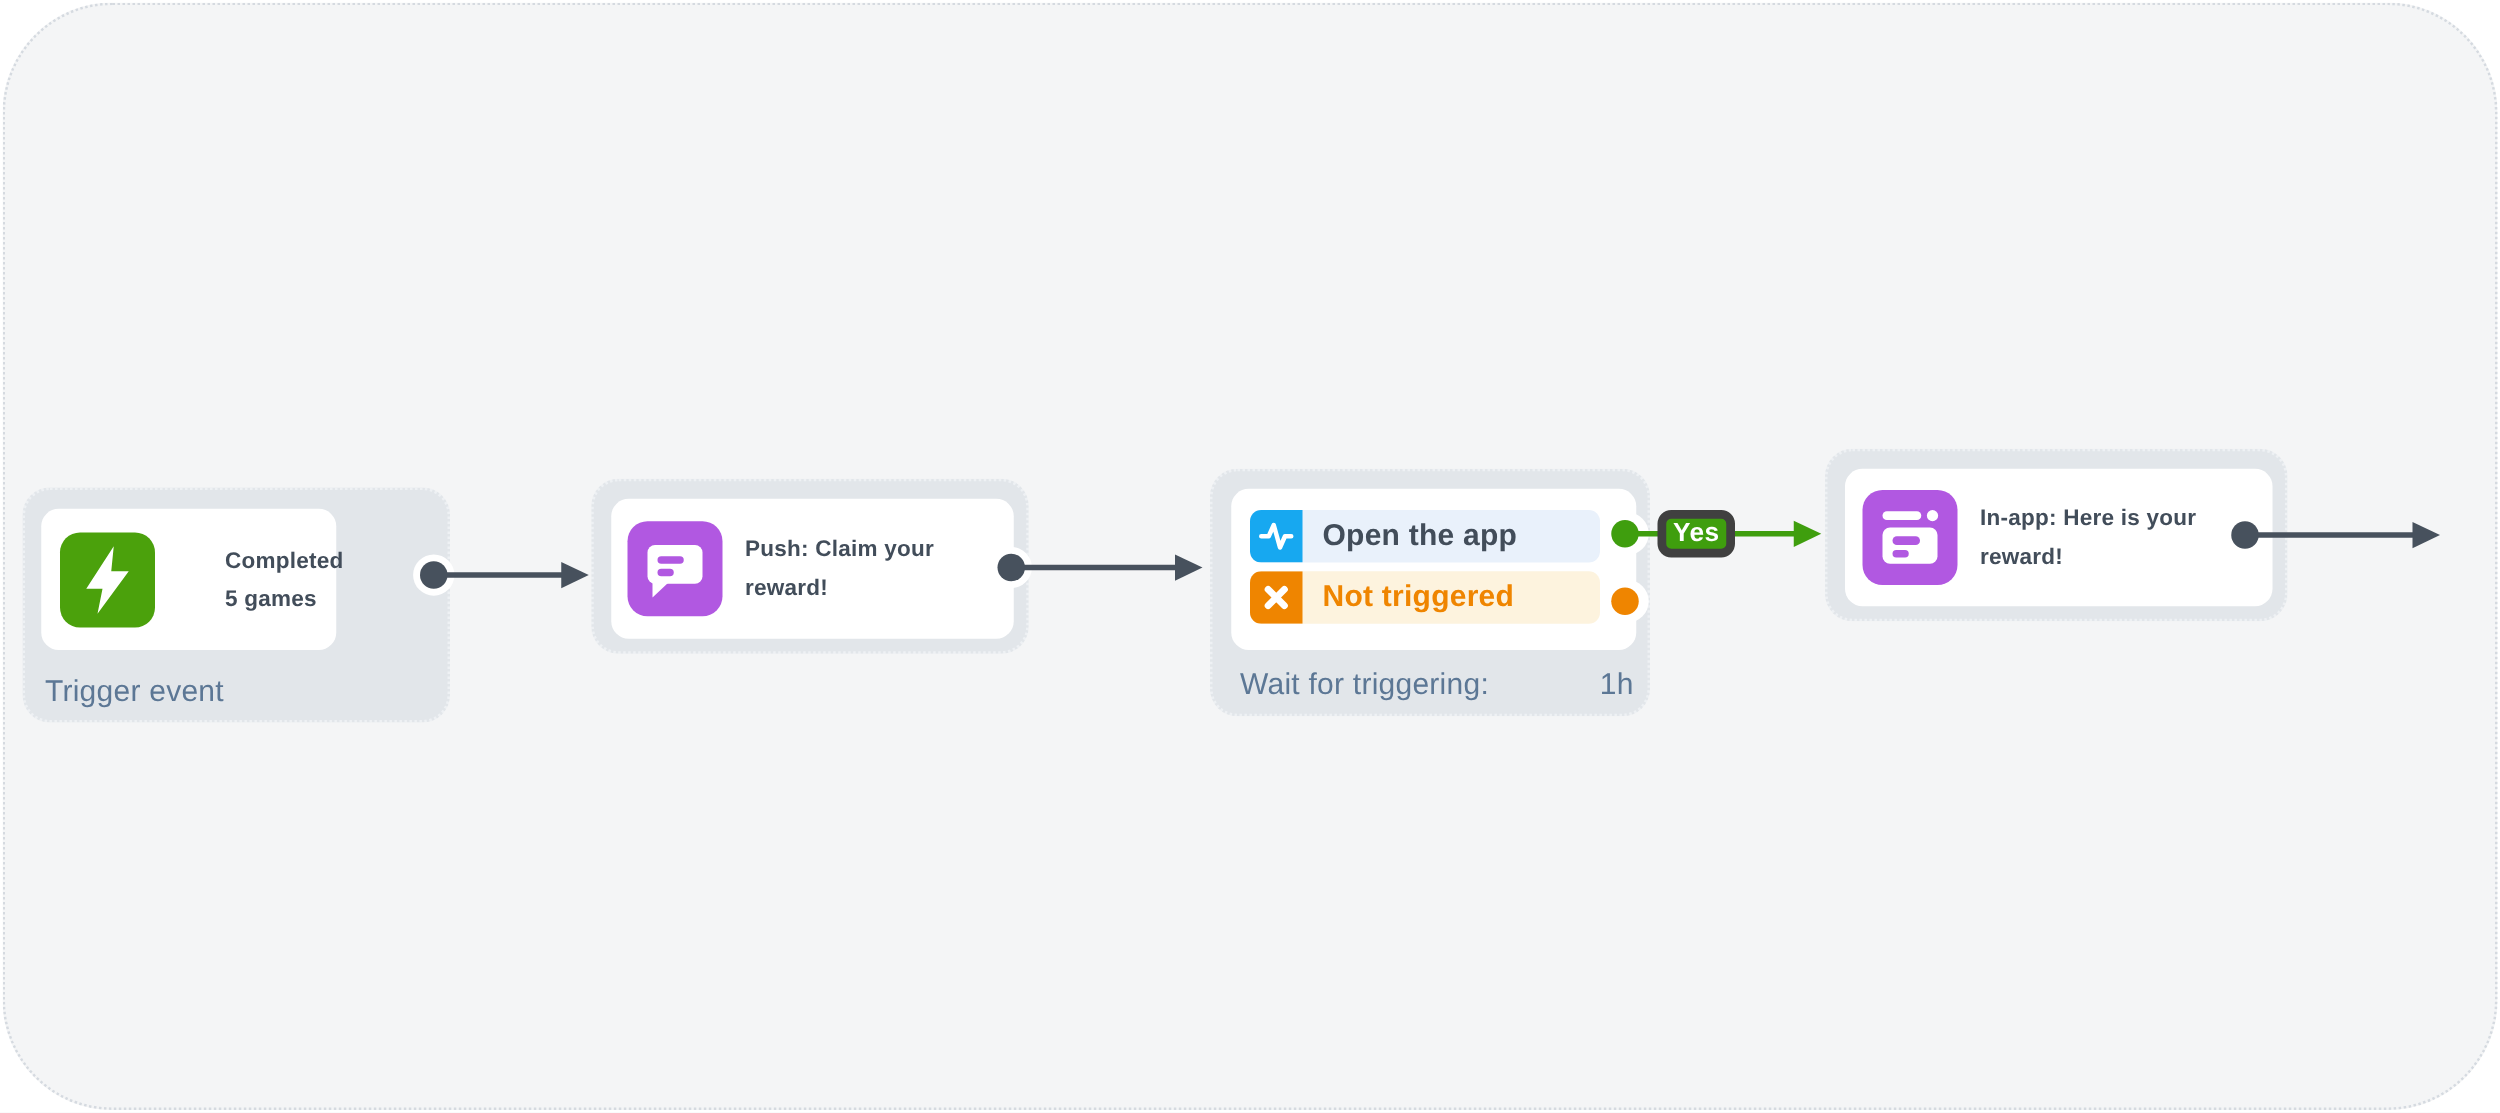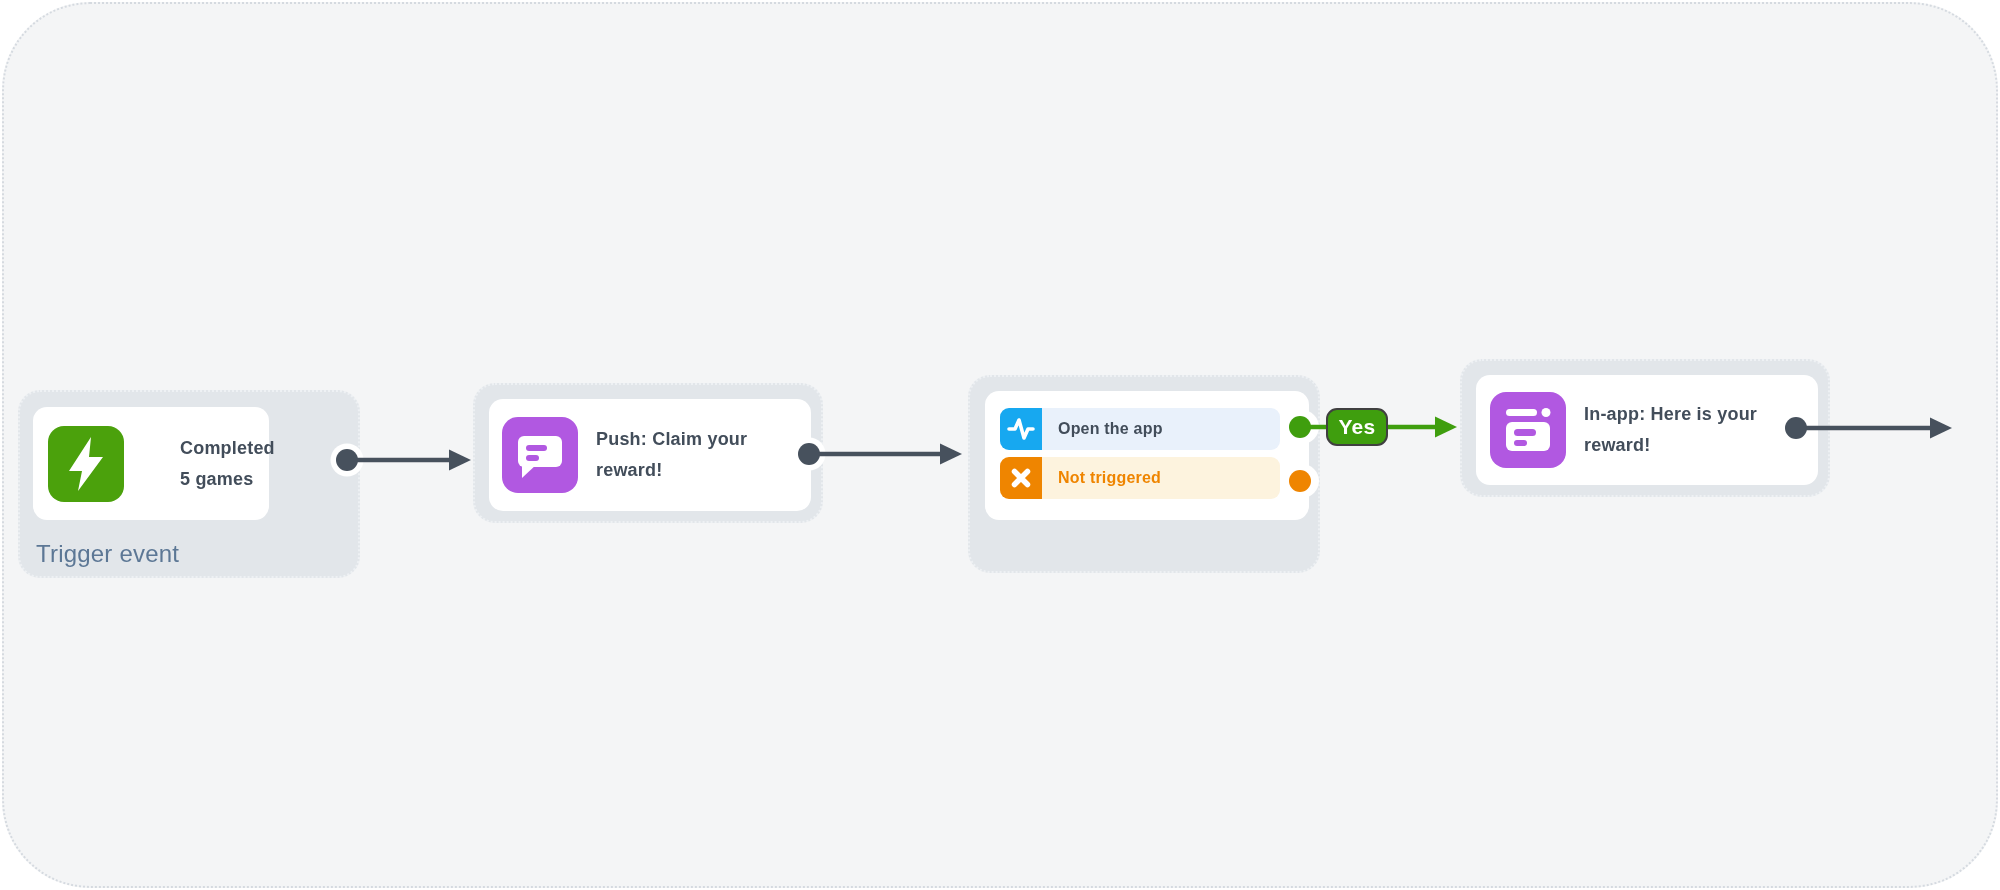--- a/index.html
+++ b/index.html
@@ -68,21 +68,21 @@
     display:flex; align-items:center;
     width:280px; height:42px;
     border-radius:9px;
     overflow:hidden;
   }
   .row-icon {
     flex:0 0 auto;
     width:42px; height:42px;
     display:flex; align-items:center; justify-content:center;
   }
-  .row-label { padding-left:16px; font-size:16px; font-weight:600; letter-spacing:.2px; }
+  .row-label { padding-left:16px; font-size:24px; font-weight:600; letter-spacing:.2px; }
   .row-open  { background:#e9f1fb; }
   .row-open  .row-icon { background:#17a8f0; }
   .row-open  .row-label { color:#424d5a; }
   .row-not   { background:#fdf3de;align-items:center; }
   .row-not   .row-icon { background:#ef8500; }
   .row-not   .row-label { color:#ef8500; }
   .n3 .caption {
     left:22px; top:157px; width:315px;
     display:flex; justify-content:space-between;
   }
@@ -91,21 +91,21 @@
   .n4 .inner { left:14px; top:14px; width:342px; height:110px; padding-left:14px; }
   .n4 .title { margin-left:18px; max-width:205px; }
   
   .overlay { position:absolute; left:0; top:0; z-index:5; }
   
   .yes-badge {
     position:absolute;
     left:1326px; top:408px;
     width:62px; height:38px;
     background:#3f9e0e;
-    border:2px solid #404040;
+    border:7px solid #404040;
     border-radius:11px;
     color:#ffffff;
     font-size:21px; font-weight:700;
     display:flex; align-items:center; justify-content:center;
     z-index:6;
     letter-spacing:.3px;
     text-align:right;
   }
 </style>
 </head>
@@ -153,20 +153,24 @@
       <div class="row row-not">
         <div class="row-icon">
           <svg width="42" height="42" viewBox="0 0 42 42">
             <path d="M14.5 14.5 L27.5 27.5 M27.5 14.5 L14.5 27.5" fill="none" stroke="#ffffff" stroke-width="5.5" stroke-linecap="round"></path>
           </svg>
         </div>
         <div class="row-label">Not triggered</div>
       </div>
     </div>
   </div>
+  <div class="caption">
+    <span>Wait for triggering:</span>
+    <span>1h</span>
+  </div>
 </div>
 
 <div class="node n4">
   <div class="inner">
     <div class="sq-icon" style="background:#b158e1">
       <svg width="76" height="76" viewBox="0 0 76 76">
         <rect x="16" y="17" width="31" height="7" rx="3.5" fill="#ffffff"></rect>
         <circle cx="56" cy="20.5" r="4.5" fill="#ffffff"></circle>
         <rect x="16" y="30" width="44" height="29" rx="6" fill="#ffffff"></rect>
         <rect x="24" y="37" width="22" height="7" rx="3.5" fill="#b158e1"></rect>

